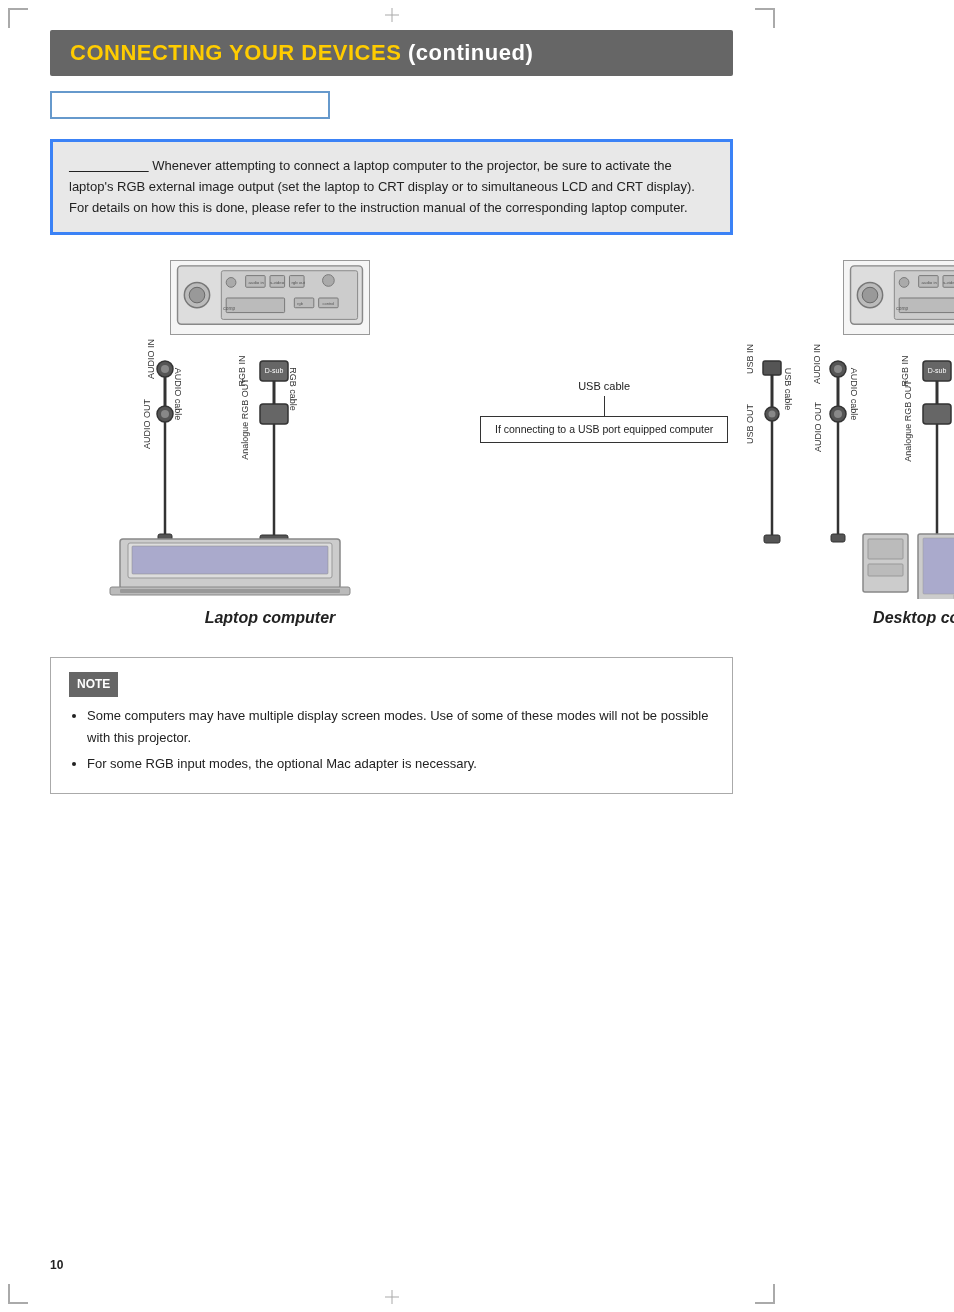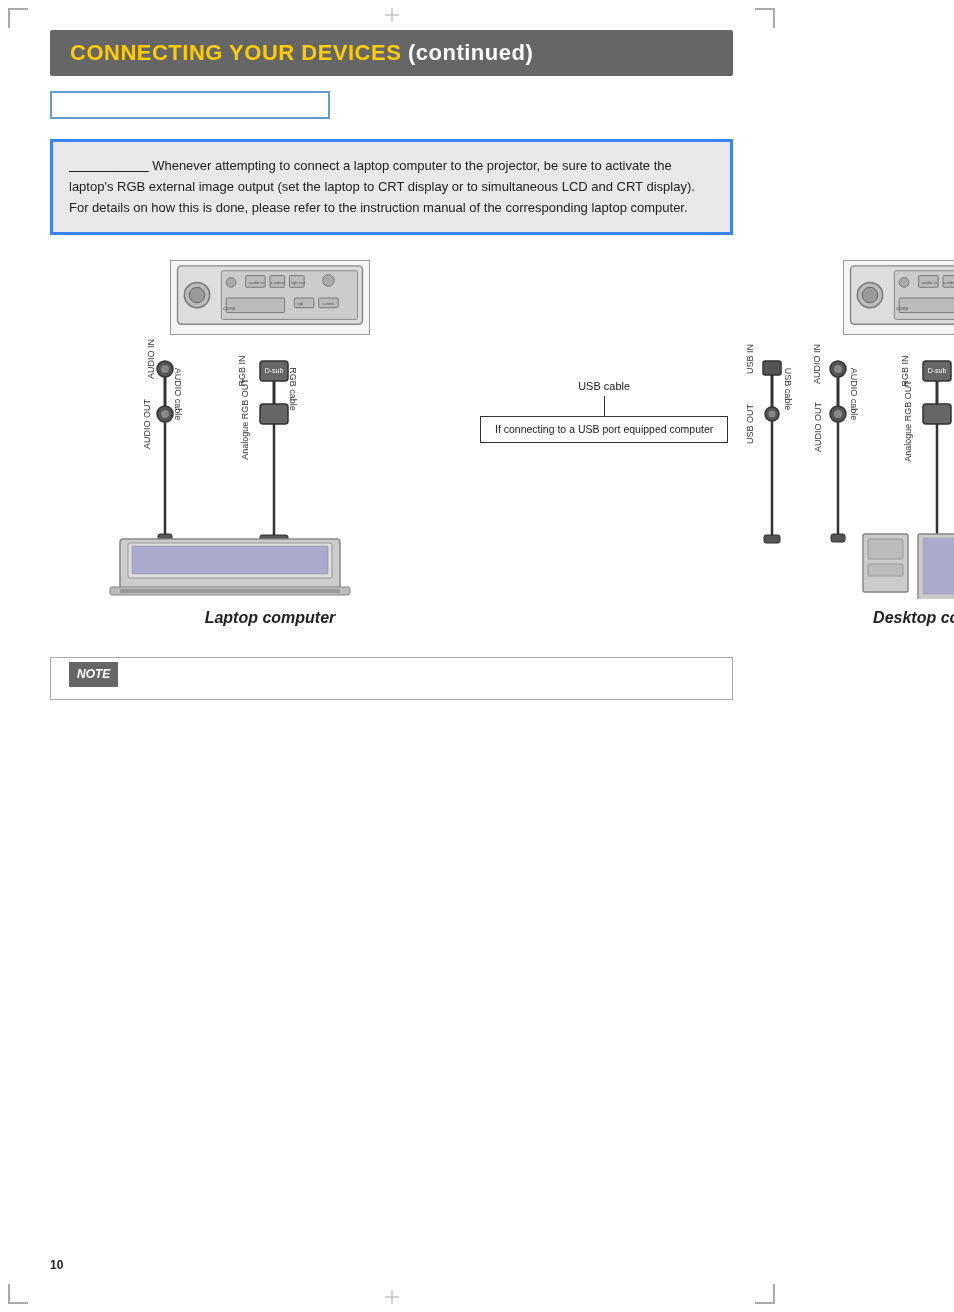--- a/index.html
+++ b/index.html
@@ -112,25 +112,24 @@
       font-style: italic;
       font-weight: bold;
       font-size: 16px;
       margin-top: 10px;
       text-align: center;
     }
 
     
     .note-box {
       border: 1px solid #aaa;
-      padding: 4px 18px;
+      padding: 14px 18px;
       margin-top: 30px;
       font-size: 13px;
       line-height: 1.7;
-      font-style: italic;
     }
     .note-label {
       display: inline-block;
       background: #666;
       color: #fff;
       font-weight: bold;
       font-size: 12px;
       padding: 2px 8px;
       margin-bottom: 8px;
     }
@@ -400,17 +399,21 @@
         <line x1="320" y1="248" x2="320" y2="254" stroke="#888" stroke-width="1"></line>
       </svg>
 
       <div class="computer-label">Desktop computer</div>
     </div>
 
   </div>
 
   <div class="note-box">
     <div class="note-label">NOTE</div>
+    <ul>
+      <li>Some computers may have multiple display screen modes. Use of some of these modes will not be possible with this projector.</li>
+      <li>For some RGB input modes, the optional Mac adapter is necessary.</li>
+    </ul>
   </div>
 
   <div class="page-number">10</div>
 
 </div>
 
 </body></html>

